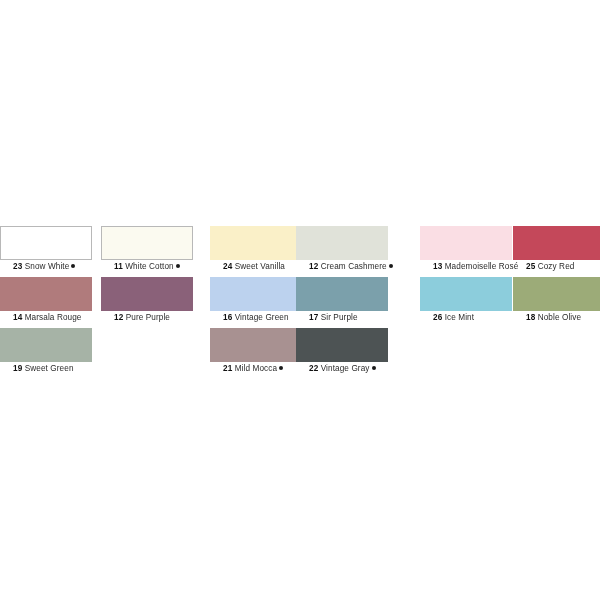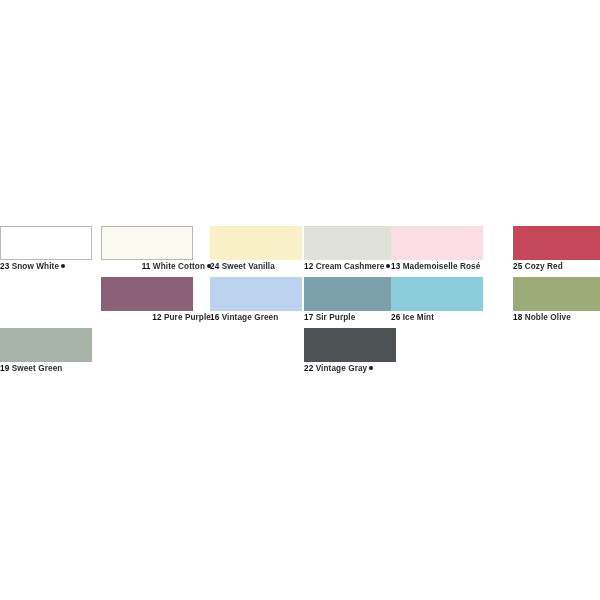--- a/index.html
+++ b/index.html
@@ -40,24 +40,24 @@
 
   .swatch-cell {
     position: absolute;
     top: 0;
     width: 92px;
     height: 51px;
   }
 
   
   .col-1 { left: 0px; }
-  .col-2 { left: 101px; text-align: right; }
+  .col-2 { left: 101px; }
   .col-3 { left: 210px; }
-  .col-4 { left: 304px; }
-  .col-5 { left: 391px; }
+  .col-4 { left: 296px; }
+  .col-5 { left: 420px; }
   .col-6 { left: 513px; }
 
   .swatch-chip {
     display: block;
     width: 92px;
     height: 34px;
     box-sizing: border-box;
   }
   .swatch-chip.outlined {
     border: 1px solid #b8b8b8;
@@ -72,24 +72,25 @@
     white-space: nowrap;
     font-size: 8.2px;
     line-height: 12px;
     color: #262626;
     letter-spacing: 0.1px;
   }
 
   .swatch-num {
     font-weight: bold;
     color: #111111;
+    margin-left: 13px;
   }
 
   .swatch-name {
-    font-weight: bold;
+    font-weight: normal;
     color: #2b2b2b;
   }
 
   .swatch-dot {
     display: inline-block;
     width: 4px;
     height: 4px;
     border-radius: 50%;
     background: #1a1a1a;
     vertical-align: 1px;
@@ -121,20 +122,24 @@
         <div class="swatch-cell col-5">
           <div class="swatch-chip" title="Mademoiselle Rosé" style="background: rgb(250, 222, 228);"></div>
           <div class="swatch-label"><span class="swatch-num">13</span> <span class="swatch-name">Mademoiselle Rosé</span></div>
         </div>
         <div class="swatch-cell col-6">
           <div class="swatch-chip" title="Cozy Red" style="background: rgb(196, 72, 90);"></div>
           <div class="swatch-label"><span class="swatch-num">25</span> <span class="swatch-name">Cozy Red</span></div>
         </div>
       </div>
       <div class="swatch-row">
+        <div class="swatch-cell col-1">
+          <div class="swatch-chip" title="Marsala Rouge" style="background: rgb(176, 123, 124);"></div>
+          <div class="swatch-label"><span class="swatch-num">14</span> <span class="swatch-name">Marsala Rouge</span></div>
+        </div>
         <div class="swatch-cell col-2">
           <div class="swatch-chip" title="Pure Purple" style="background: rgb(138, 97, 121);"></div>
           <div class="swatch-label"><span class="swatch-num">12</span> <span class="swatch-name">Pure Purple</span></div>
         </div>
         <div class="swatch-cell col-3">
           <div class="swatch-chip" title="Vintage Blue" style="background: rgb(188, 210, 238);"></div>
           <div class="swatch-label"><span class="swatch-num">16</span> <span class="swatch-name">Vintage Green</span></div>
         </div>
         <div class="swatch-cell col-4">
           <div class="swatch-chip" title="Sir Petrol" style="background: rgb(123, 160, 171);"></div>
@@ -147,19 +152,23 @@
         <div class="swatch-cell col-6">
           <div class="swatch-chip" title="Velvet Olive" style="background: rgb(156, 171, 120);"></div>
           <div class="swatch-label"><span class="swatch-num">18</span> <span class="swatch-name">Noble Olive</span></div>
         </div>
       </div>
       <div class="swatch-row">
         <div class="swatch-cell col-1">
           <div class="swatch-chip" title="Herbal Green" style="background: rgb(166, 179, 166);"></div>
           <div class="swatch-label"><span class="swatch-num">19</span> <span class="swatch-name">Sweet Green</span></div>
         </div>
+        <div class="swatch-cell col-3">
+          <div class="swatch-chip" title="Mild Mocca" style="background: rgb(168, 145, 145);"></div>
+          <div class="swatch-label"><span class="swatch-num">21</span> <span class="swatch-name">Mild Mocca</span><span class="swatch-dot"></span></div>
+        </div>
         <div class="swatch-cell col-4">
           <div class="swatch-chip" title="Volcanic Gray" style="background: rgb(77, 83, 84);"></div>
           <div class="swatch-label"><span class="swatch-num">22</span> <span class="swatch-name">Vintage Gray</span><span class="swatch-dot"></span></div>
         </div>
       </div>
     </div>
 </div>
 
 </body></html>

